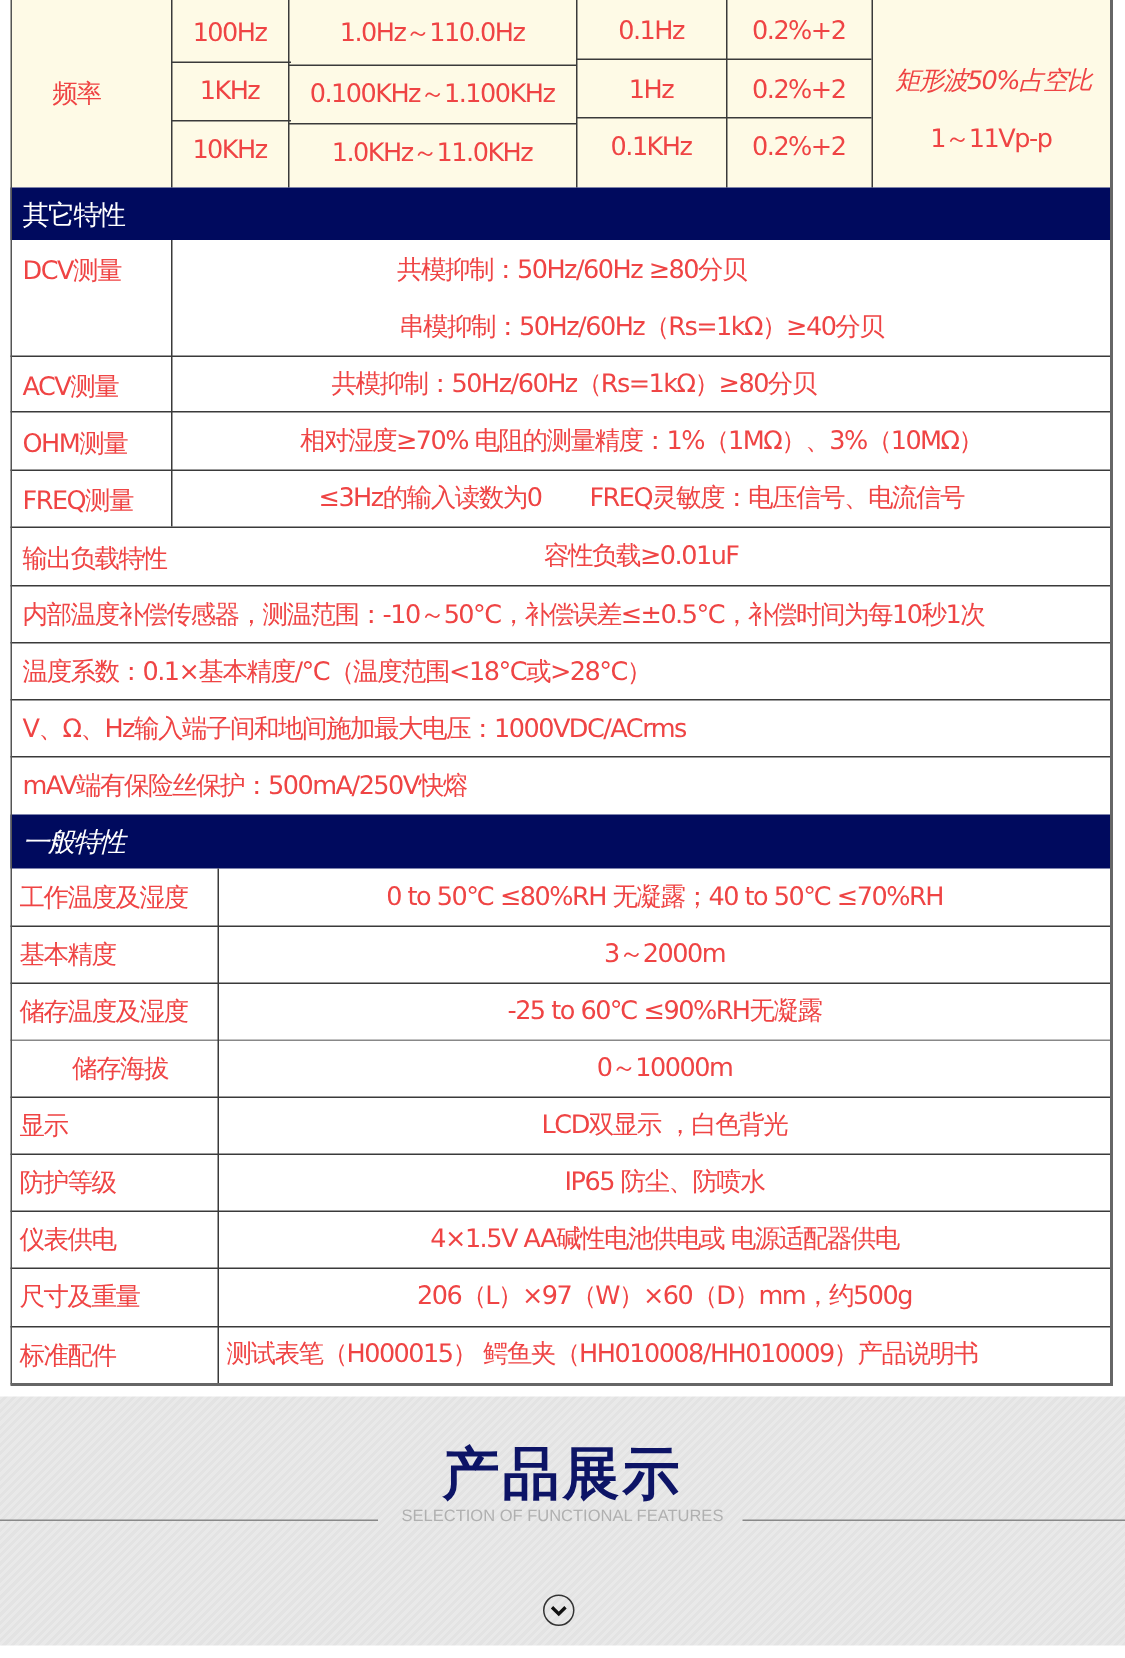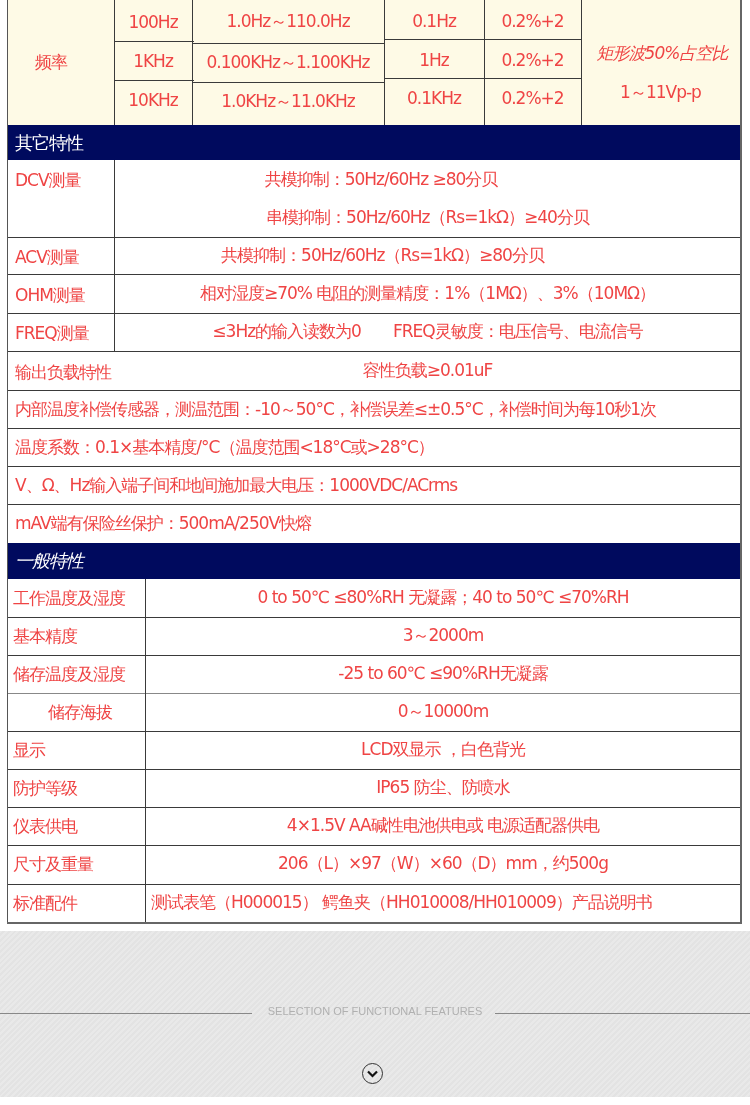--- a/index.html
+++ b/index.html
@@ -145,20 +145,21 @@
   <div class="cell left" style="left:145px;top:884px;width:596px;height:36px;padding-left:6px;">测试表笔（H000015） 鳄鱼夹（HH010008/HH010009）产品说明书</div>
 
   <div class="vline" style="left:145px;top:579px;height:344px;"></div>
 </div>
 
 <div class="vline" style="left:7px;top:0;height:923px;background:#555;"></div>
 <div class="vline" style="left:740px;top:0;height:923px;background:#666;width:2px;"></div>
 <div class="hline" style="left:7px;top:922px;width:735px;height:2px;background:#666;"></div>
 
 <div class="showcase">
+  <div class="showcase-title">产品展示</div>
   <div class="showcase-sub-line" style="left:0;width:252px;"></div>
   <div class="showcase-sub">SELECTION OF FUNCTIONAL FEATURES</div>
   <div class="showcase-sub-line" style="left:495px;width:255px;"></div>
   <div class="showcase-chevron">
     <svg width="11" height="8" viewBox="0 0 11 8">
       <path d="M1 1.5 L5.5 6 L10 1.5" stroke="#111" stroke-width="2.2" fill="none"></path>
     </svg>
   </div>
 </div>
 

